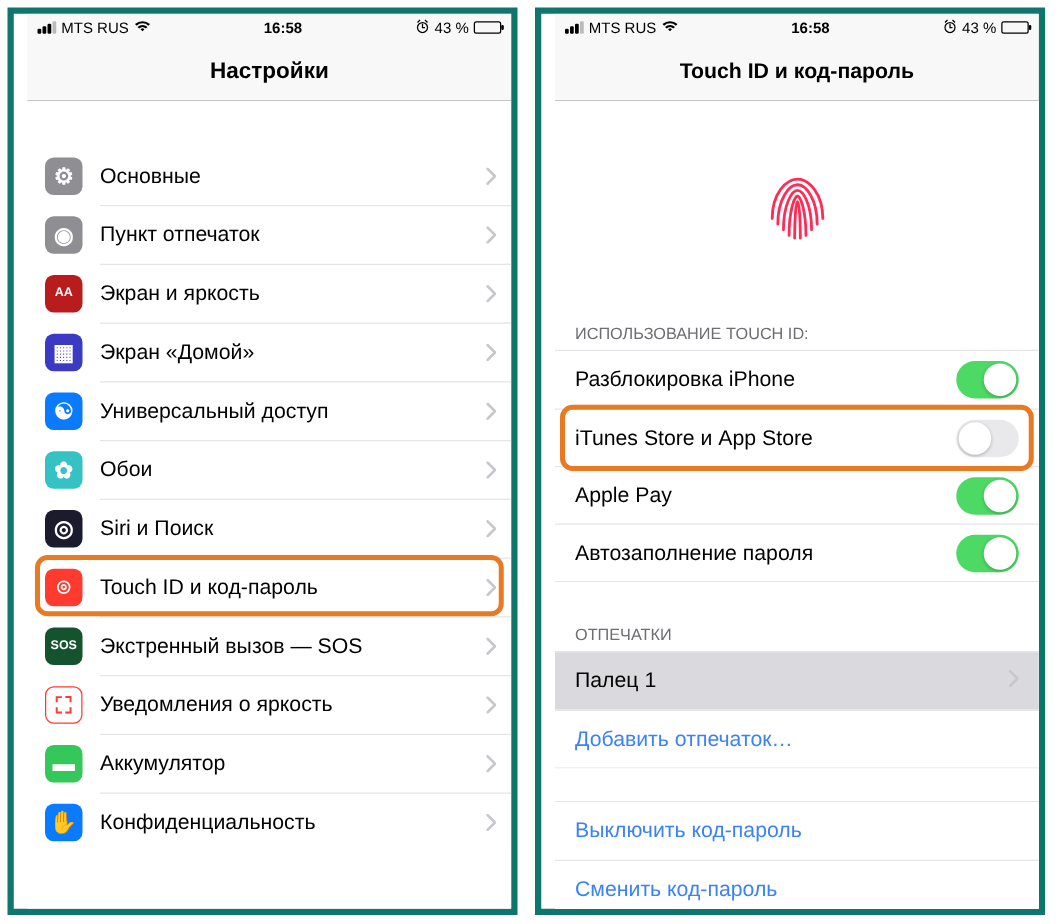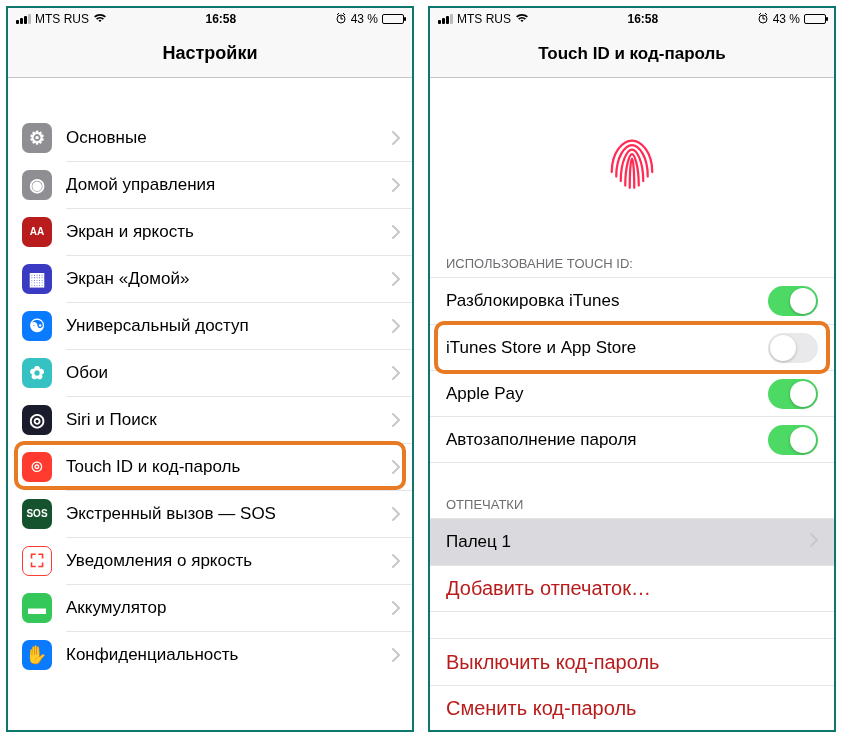--- a/index.html
+++ b/index.html
@@ -8,26 +8,27 @@
     background: #fff;
     width: 847px;
     height: 739px;
     display: flex;
     gap: 14px;
     padding: 6px;
   }
   .phone {
     width: 408px;
     height: 726px;
-    border: 2px solid #0f766e;
+    border: 5px solid #0f766e;
     background: #fff;
     display: flex;
     flex-direction: column;
     overflow: hidden;
     position: relative;
+    padding-left: 11px;
   }
   
   .status-bar {
     height: 22px;
     display: flex;
     align-items: center;
     justify-content: space-between;
     padding: 0 8px;
     font-size: 12px;
     font-weight: 500;
@@ -119,21 +120,21 @@
   .group { border-top: 1px solid #e5e5e7; border-bottom: 1px solid #e5e5e7; }
   .srow {
     min-height: 46px;
     display:flex; align-items:center;
     padding: 0 16px;
     background:#fff;
     position:relative;
   }
   .srow + .srow { border-top: 1px solid #e5e5e7; }
   .srow .label { font-size: 17px; color:#000; flex:1; }
-  .srow .link { font-size: 20px; color:#b91c1c; flex:1; }
+  .srow .link { font-size: 17px; color:#3b82f6; flex:1; }
   .srow.selected { background:#d9d9de; }
   .srow .chev { color:#c7c7cc; }
   .toggle {
     width: 50px; height: 30px; border-radius: 15px;
     position: relative; cursor:pointer; flex-shrink:0;
   }
   .toggle.on { background:#4cd964; }
   .toggle.off { background:#e9e9eb; }
   .toggle .knob {
     width:26px; height:26px; background:#fff; border-radius:50%;
@@ -202,21 +203,21 @@
                 <path d="M1 1 L7 7 L1 13" stroke="#c7c7cc" stroke-width="2" fill="none" stroke-linecap="round" stroke-linejoin="round"></path>
               </svg>
             </span>
           </div>
         </div>
         <div class="row">
           <div class="row-icon" style="background:#8e8e93;">
             <span class="glyph" style="font-size:18px;color:#fff;">◉</span>
           </div>
           <div class="row-inner">
-            <span class="row-label">Домой управления</span>
+            <span class="row-label">Пункт отпечаток</span>
             <span class="chevron">
               <svg viewBox="0 0 8 14">
                 <path d="M1 1 L7 7 L1 13" stroke="#c7c7cc" stroke-width="2" fill="none" stroke-linecap="round" stroke-linejoin="round"></path>
               </svg>
             </span>
           </div>
         </div>
         <div class="row">
           <div class="row-icon" style="background:#b91c1c;">
             <span class="glyph" style="font-size:10px;color:#fff;">AA</span>
@@ -395,21 +396,21 @@
           <path d="M22 48 C22 30 28 20 32 20 C36 20 42 30 42 48"></path>
           <path d="M26 52 C26 34 30 24 32 24 C34 24 38 34 38 52"></path>
           <path d="M30 54 C30 38 31 28 32 28 C33 28 34 38 34 54"></path>
         </g>
       </svg>
     </div>
 
     <div class="section-header">ИСПОЛЬЗОВАНИЕ TOUCH ID:</div>
     <div class="group" id="toggle-group">
         <div class="srow">
-          <span class="label">Разблокировка iTunes</span>
+          <span class="label">Разблокировка iPhone</span>
           <span class="toggle on">
             <span class="knob"></span>
           </span>
         </div>
         <div class="srow" style="position: relative;">
           <span class="label">iTunes Store и App Store</span>
           <span class="toggle off">
             <span class="knob"></span>
           </span>
           <div class="highlight-orange" style="inset: -4px 4px;"></div>

